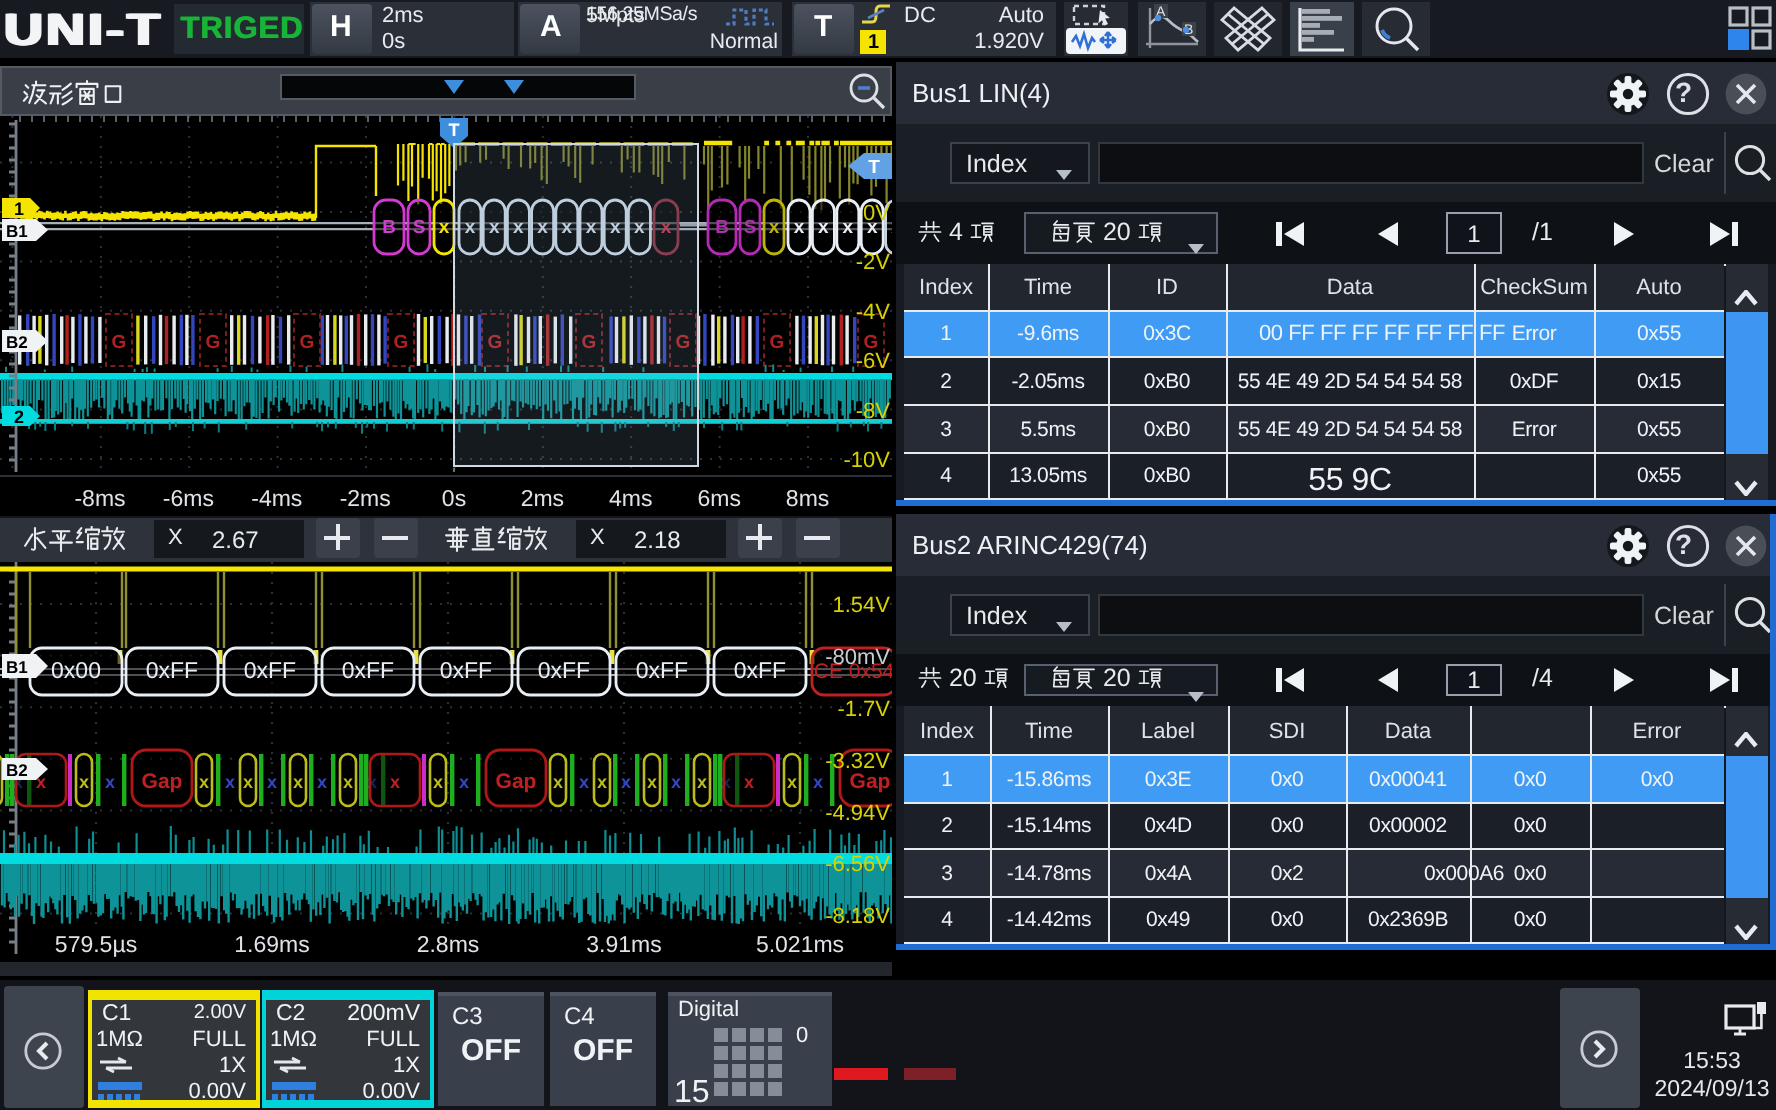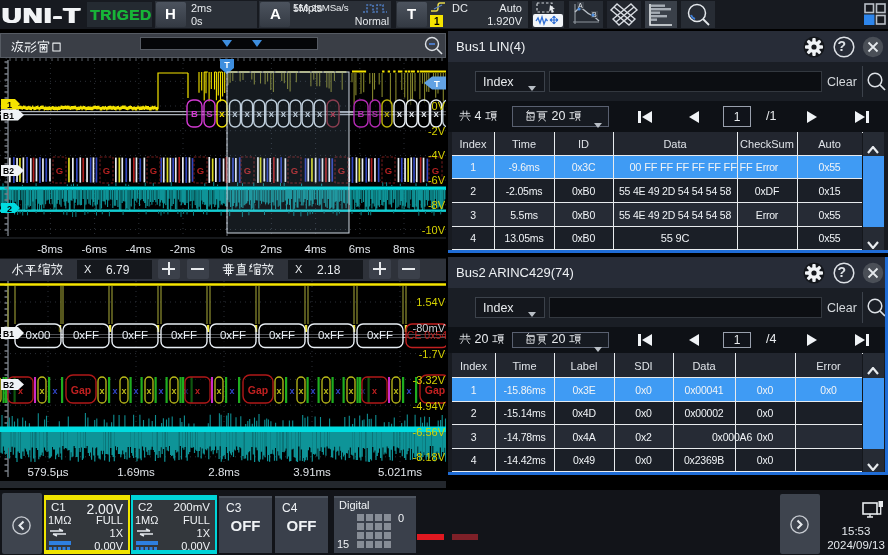--- a/index.html
+++ b/index.html
@@ -311,21 +311,21 @@
       <path d="M50,8 V86 Q48,94 38,90 M40,32 L12,76 M58,30 L86,22 M58,46 L90,84" stroke="#e8ebee" stroke-width="8" fill="none" stroke-linecap="round" stroke-linejoin="round"></path>
     </svg><svg viewBox="0 0 100 100" style="width:13px;height:13px;vertical-align:-2px">
       <path d="M18,20 H82 M35,34 L42,50 M65,34 L58,50 M8,64 H92 M50,22 V96" stroke="#e8ebee" stroke-width="8" fill="none" stroke-linecap="round" stroke-linejoin="round"></path>
     </svg><svg viewBox="0 0 100 100" style="width:13px;height:13px;vertical-align:-2px">
       <path d="M28,8 L14,26 H28 L12,48 M10,62 H34 M68,2 V10 M46,14 H96 M46,14 V24 M96,14 V24 M54,32 V88 M62,32 H94 M66,48 H90 V88 H66 M66,88 V48 M66,68 H90" stroke="#e8ebee" stroke-width="8" fill="none" stroke-linecap="round" stroke-linejoin="round"></path>
     </svg><svg viewBox="0 0 100 100" style="width:13px;height:13px;vertical-align:-2px">
       <path d="M28,4 V18 M8,20 H48 M14,36 H40 M40,36 Q40,72 18,88 M66,8 Q62,24 54,32 M58,22 H92 M88,32 Q74,62 52,88 M58,42 Q74,66 92,88" stroke="#e8ebee" stroke-width="8" fill="none" stroke-linecap="round" stroke-linejoin="round"></path>
     </svg></div>
 <div class="abs" style="left:77px;top:260px;width:75px;height:19px;background:#15181d"></div>
 <div class="tx" style="left:84px;top:263px;font-size:11px;color:#e8ebee;">X</div>
-<div class="tx" style="left:106px;top:263px;font-size:12px;color:#e8ebee;">6.79</div>
+<div class="tx" style="left:106px;top:263px;font-size:12px;color:#e8ebee;">2.67</div>
 <div class="abs" style="left:158px;top:259px;width:22px;height:20px;background:#3b404a;border-radius:2px">
     <div class="abs" style="left:4px;top:8.5px;width:13px;height:2px;background:#e8ebee"></div>
     <div class="abs" style="left:9.5px;top:3px;width:2px;height:13px;background:#e8ebee"></div>
   </div>
 <div class="abs" style="left:187px;top:259px;width:22px;height:20px;background:#3b404a;border-radius:2px">
     <div class="abs" style="left:4px;top:8.5px;width:13px;height:2px;background:#e8ebee"></div>
   </div>
 <div class="tx" style="left:222px;top:262px;font-size:13px;color:#e8ebee;"><svg viewBox="0 0 100 100" style="width:13px;height:13px;vertical-align:-2px">
       <path d="M20,14 H80 M8,36 H92 M14,58 H86 M26,80 H74 M35,14 V80 M65,14 V80 M50,6 V96" stroke="#e8ebee" stroke-width="8" fill="none" stroke-linecap="round" stroke-linejoin="round"></path>
     </svg><svg viewBox="0 0 100 100" style="width:13px;height:13px;vertical-align:-2px">
@@ -587,21 +587,21 @@
 <div class="tx" style="left:829.5px;top:208.55px;font-size:10.5px;color:#f0f3f6;transform:translateX(-50%);letter-spacing:-0.2px">0x55</div>
 <div class="abs" style="left:494px;top:202.9px;width:1px;height:23.7px;background:#e8ebee"></div>
 <div class="abs" style="left:554px;top:202.9px;width:1px;height:23.7px;background:#e8ebee"></div>
 <div class="abs" style="left:613px;top:202.9px;width:1px;height:23.7px;background:#e8ebee"></div>
 <div class="abs" style="left:737px;top:202.9px;width:1px;height:23.7px;background:#e8ebee"></div>
 <div class="abs" style="left:797px;top:202.9px;width:1px;height:23.7px;background:#e8ebee"></div>
 <div class="abs" style="left:452px;top:226.6px;width:410px;height:23.7px;background:#1b1f27;border-bottom:1px solid #e8ebee"></div>
 <div class="tx" style="left:473.0px;top:232.25px;font-size:10.5px;color:#f0f3f6;transform:translateX(-50%);letter-spacing:-0.2px">4</div>
 <div class="tx" style="left:524.0px;top:232.25px;font-size:10.5px;color:#f0f3f6;transform:translateX(-50%);letter-spacing:-0.2px">13.05ms</div>
 <div class="tx" style="left:583.5px;top:232.25px;font-size:10.5px;color:#f0f3f6;transform:translateX(-50%);letter-spacing:-0.2px">0xB0</div>
-<div class="tx" style="left:675.0px;top:232.25px;font-size:11px;color:#f0f3f6;transform:translateX(-50%);letter-spacing:-0.2px">55 9C</div>
+<div class="tx" style="left:675.0px;top:232.25px;font-size:16px;color:#f0f3f6;transform:translateX(-50%);letter-spacing:-0.2px">55 9C</div>
 <div class="tx" style="left:767.0px;top:232.25px;font-size:10.5px;color:#f0f3f6;transform:translateX(-50%);letter-spacing:-0.2px"></div>
 <div class="tx" style="left:829.5px;top:232.25px;font-size:10.5px;color:#f0f3f6;transform:translateX(-50%);letter-spacing:-0.2px">0x55</div>
 <div class="abs" style="left:494px;top:226.6px;width:1px;height:23.7px;background:#e8ebee"></div>
 <div class="abs" style="left:554px;top:226.6px;width:1px;height:23.7px;background:#e8ebee"></div>
 <div class="abs" style="left:613px;top:226.6px;width:1px;height:23.7px;background:#e8ebee"></div>
 <div class="abs" style="left:737px;top:226.6px;width:1px;height:23.7px;background:#e8ebee"></div>
 <div class="abs" style="left:797px;top:226.6px;width:1px;height:23.7px;background:#e8ebee"></div>
 <div class="abs" style="left:863px;top:132px;width:21px;height:23.5px;background:#262b34">
     <div class="abs" style="left:4px;top:8px"><svg width="12" height="8" viewBox="0 0 12 8">
         <path d="M1,7 L6.0,1 L11,7" stroke="#e8ebee" stroke-width="2.2" fill="none"></path>
@@ -758,21 +758,21 @@
 <div class="abs" style="left:448px;top:472.0px;width:440px;height:3px;background:#1f6cd5"></div>
 <div class="abs" style="left:885px;top:257px;width:3px;height:218.0px;background:#1f6cd5"></div>
 <div class="abs" style="left:0px;top:490px;width:888px;height:65px;background:#121419"></div>
 <div class="abs" style="left:2px;top:493px;width:40px;height:61px;background:#3e444e;border-radius:2px"></div>
 <svg class="abs" style="left:12px;top:516px" width="19" height="19" viewBox="0 0 19 19">
 <circle cx="9.5" cy="9.5" r="8.6" stroke="#c8ccd2" stroke-width="1.4" fill="none"></circle>
 <path d="M11.5,5.5 L7.5,9.5 L11.5,13.5" stroke="#e8ebee" stroke-width="2" fill="none"></path>
   </svg>
 <div class="abs" style="left:44px;top:495px;width:86px;height:59px;background:#33373c;border:2px solid #f0e400;border-top:5px solid #f0e400;border-bottom:4px solid #f0e400"></div>
 <div class="tx" style="left:51px;top:501px;font-size:11.5px;color:#f0f3f6;">C1</div>
-<div class="tx" style="left:123px;top:501px;font-size:14px;color:#f0f3f6;transform:translateX(-100%)">2.00V</div>
+<div class="tx" style="left:123px;top:501px;font-size:10px;color:#f0f3f6;transform:translateX(-100%)">2.00V</div>
 <div class="tx" style="left:48px;top:514px;font-size:11px;color:#f0f3f6;">1MΩ</div>
 <div class="tx" style="left:123px;top:514px;font-size:11px;color:#f0f3f6;transform:translateX(-100%)">FULL</div>
 <svg class="abs" style="left:49px;top:528px" width="18" height="9" viewBox="0 0 18 9">
 <path d="M1,3 H14 M14,3 L10,1 M4,6 H17 M4,6 L8,8" stroke="#e4e8ec" stroke-width="1.4" fill="none"></path>
   </svg>
 <div class="tx" style="left:123px;top:527px;font-size:11px;color:#f0f3f6;transform:translateX(-100%)">1X</div>
 <svg class="abs" style="left:49px;top:541px" width="22" height="9" viewBox="0 0 22 9">
 <rect x="0" y="0" width="22" height="4" fill="#2e7fe0"></rect>
 <g fill="#2e7fe0">
       <rect x="0" y="6" width="3" height="3"></rect>
@@ -823,21 +823,21 @@
     <rect x="0" y="18" width="7" height="7" fill="#878d96"></rect>
     <rect x="9" y="18" width="7" height="7" fill="#878d96"></rect>
     <rect x="18" y="18" width="7" height="7" fill="#878d96"></rect>
     <rect x="27" y="18" width="7" height="7" fill="#878d96"></rect>
     <rect x="0" y="27" width="7" height="7" fill="#878d96"></rect>
     <rect x="9" y="27" width="7" height="7" fill="#878d96"></rect>
     <rect x="18" y="27" width="7" height="7" fill="#878d96"></rect>
     <rect x="27" y="27" width="7" height="7" fill="#878d96"></rect>
   </svg>
 <div class="tx" style="left:398px;top:512px;font-size:11px;color:#f0f3f6;">0</div>
-<div class="tx" style="left:337px;top:538px;font-size:11px;color:#f0f3f6;">15</div>
+<div class="tx" style="left:337px;top:538px;font-size:16px;color:#f0f3f6;">15</div>
 <div class="abs" style="left:417px;top:534px;width:27px;height:6px;background:#e01820"></div>
 <div class="abs" style="left:452px;top:534px;width:26px;height:6px;background:#7e2028"></div>
 <div class="abs" style="left:780px;top:494px;width:40px;height:60px;background:#3e444e;border-radius:2px"></div>
 <svg class="abs" style="left:790px;top:515px" width="19" height="19" viewBox="0 0 19 19">
 <circle cx="9.5" cy="9.5" r="8.6" stroke="#c8ccd2" stroke-width="1.4" fill="none"></circle>
 <path d="M7.5,5.5 L11.5,9.5 L7.5,13.5" stroke="#e8ebee" stroke-width="2" fill="none"></path>
   </svg>
 <svg class="abs" style="left:862px;top:500px" width="22" height="21" viewBox="0 0 22 21">
 <rect x="1" y="3" width="14" height="11" fill="none" stroke="#e8ebee" stroke-width="1.6"></rect>
 <path d="M5,17 H11 M8,14 V17" stroke="#e8ebee" stroke-width="1.4"></path>

